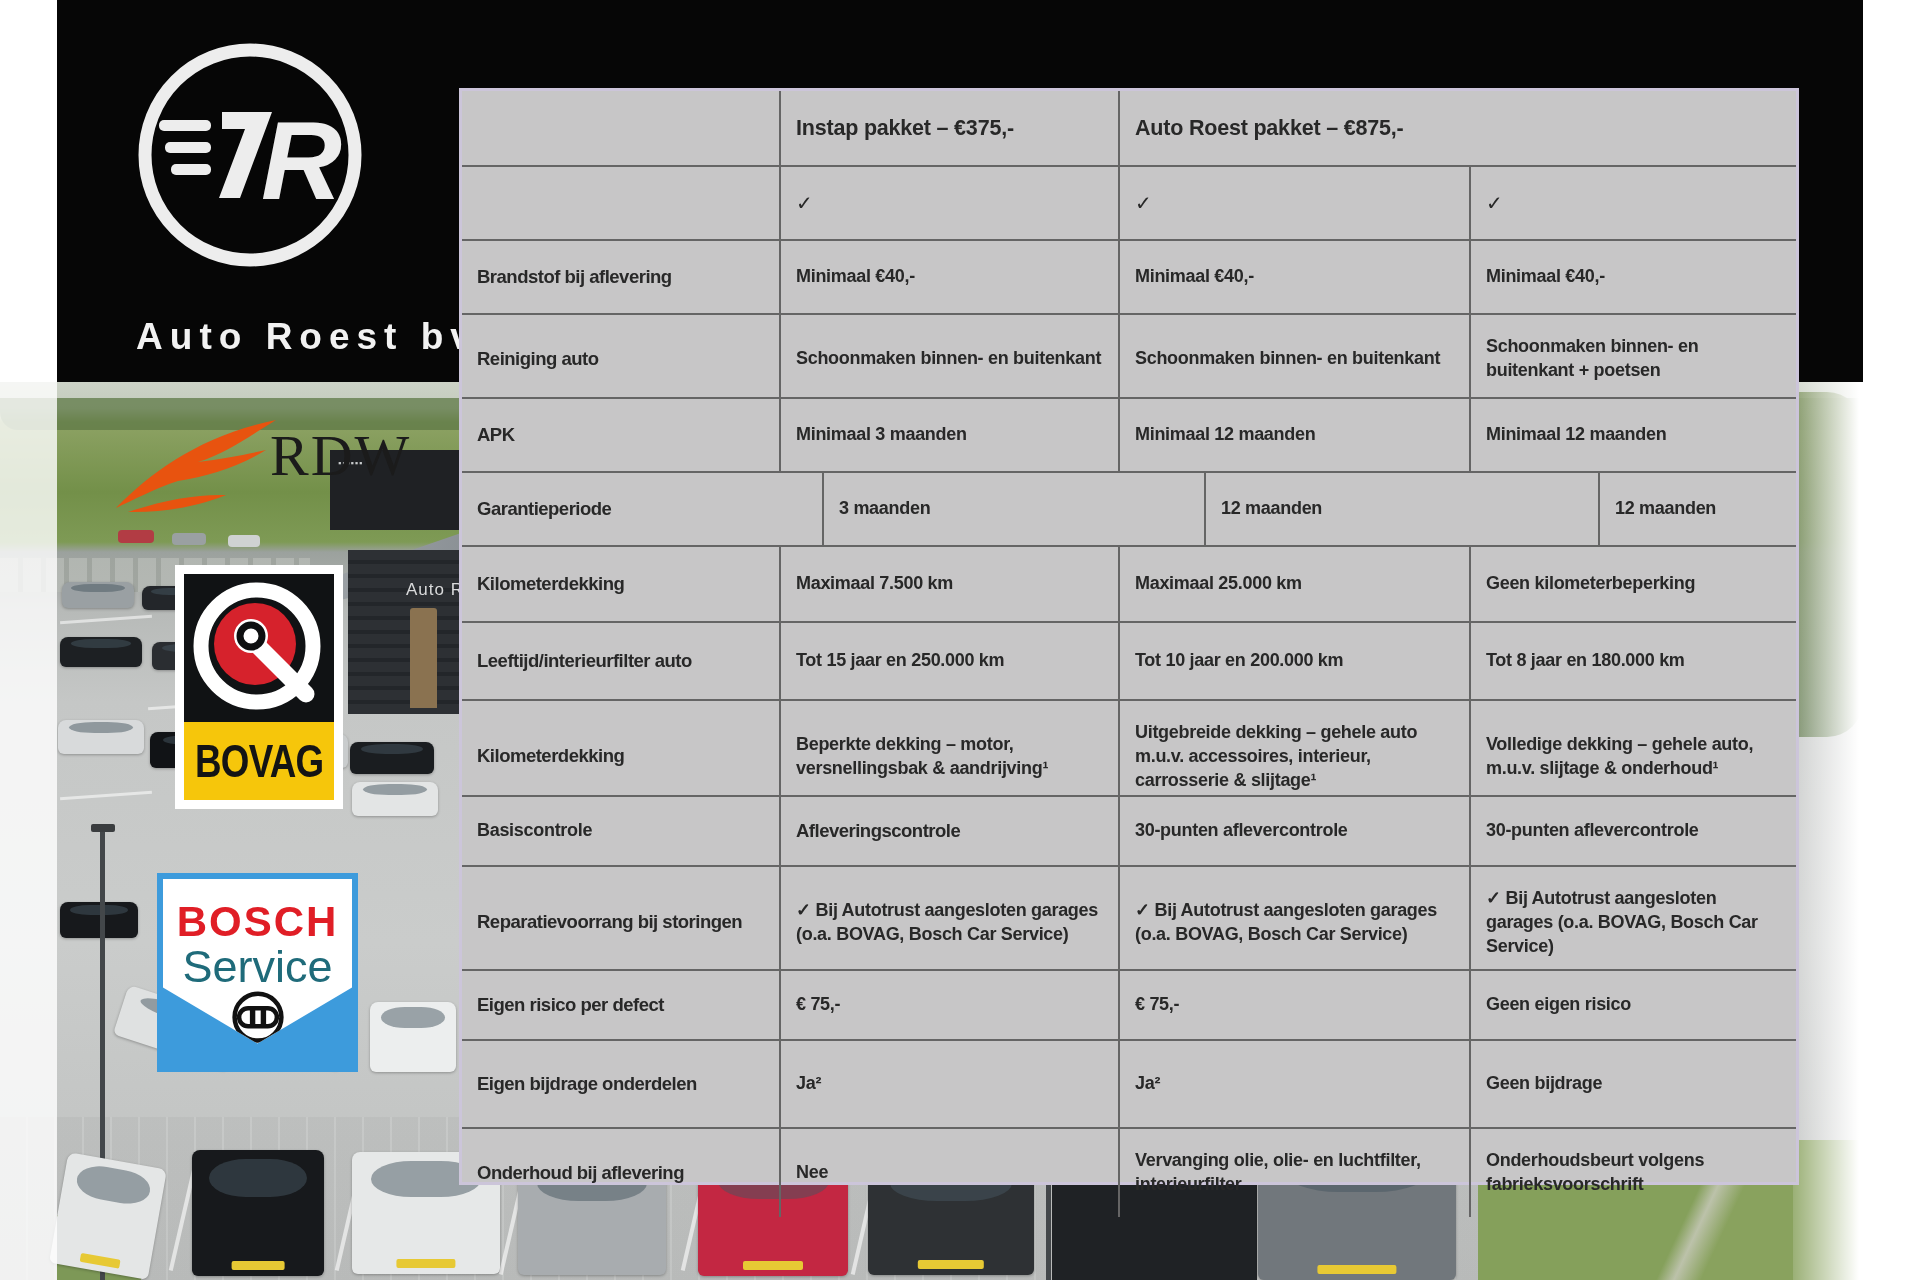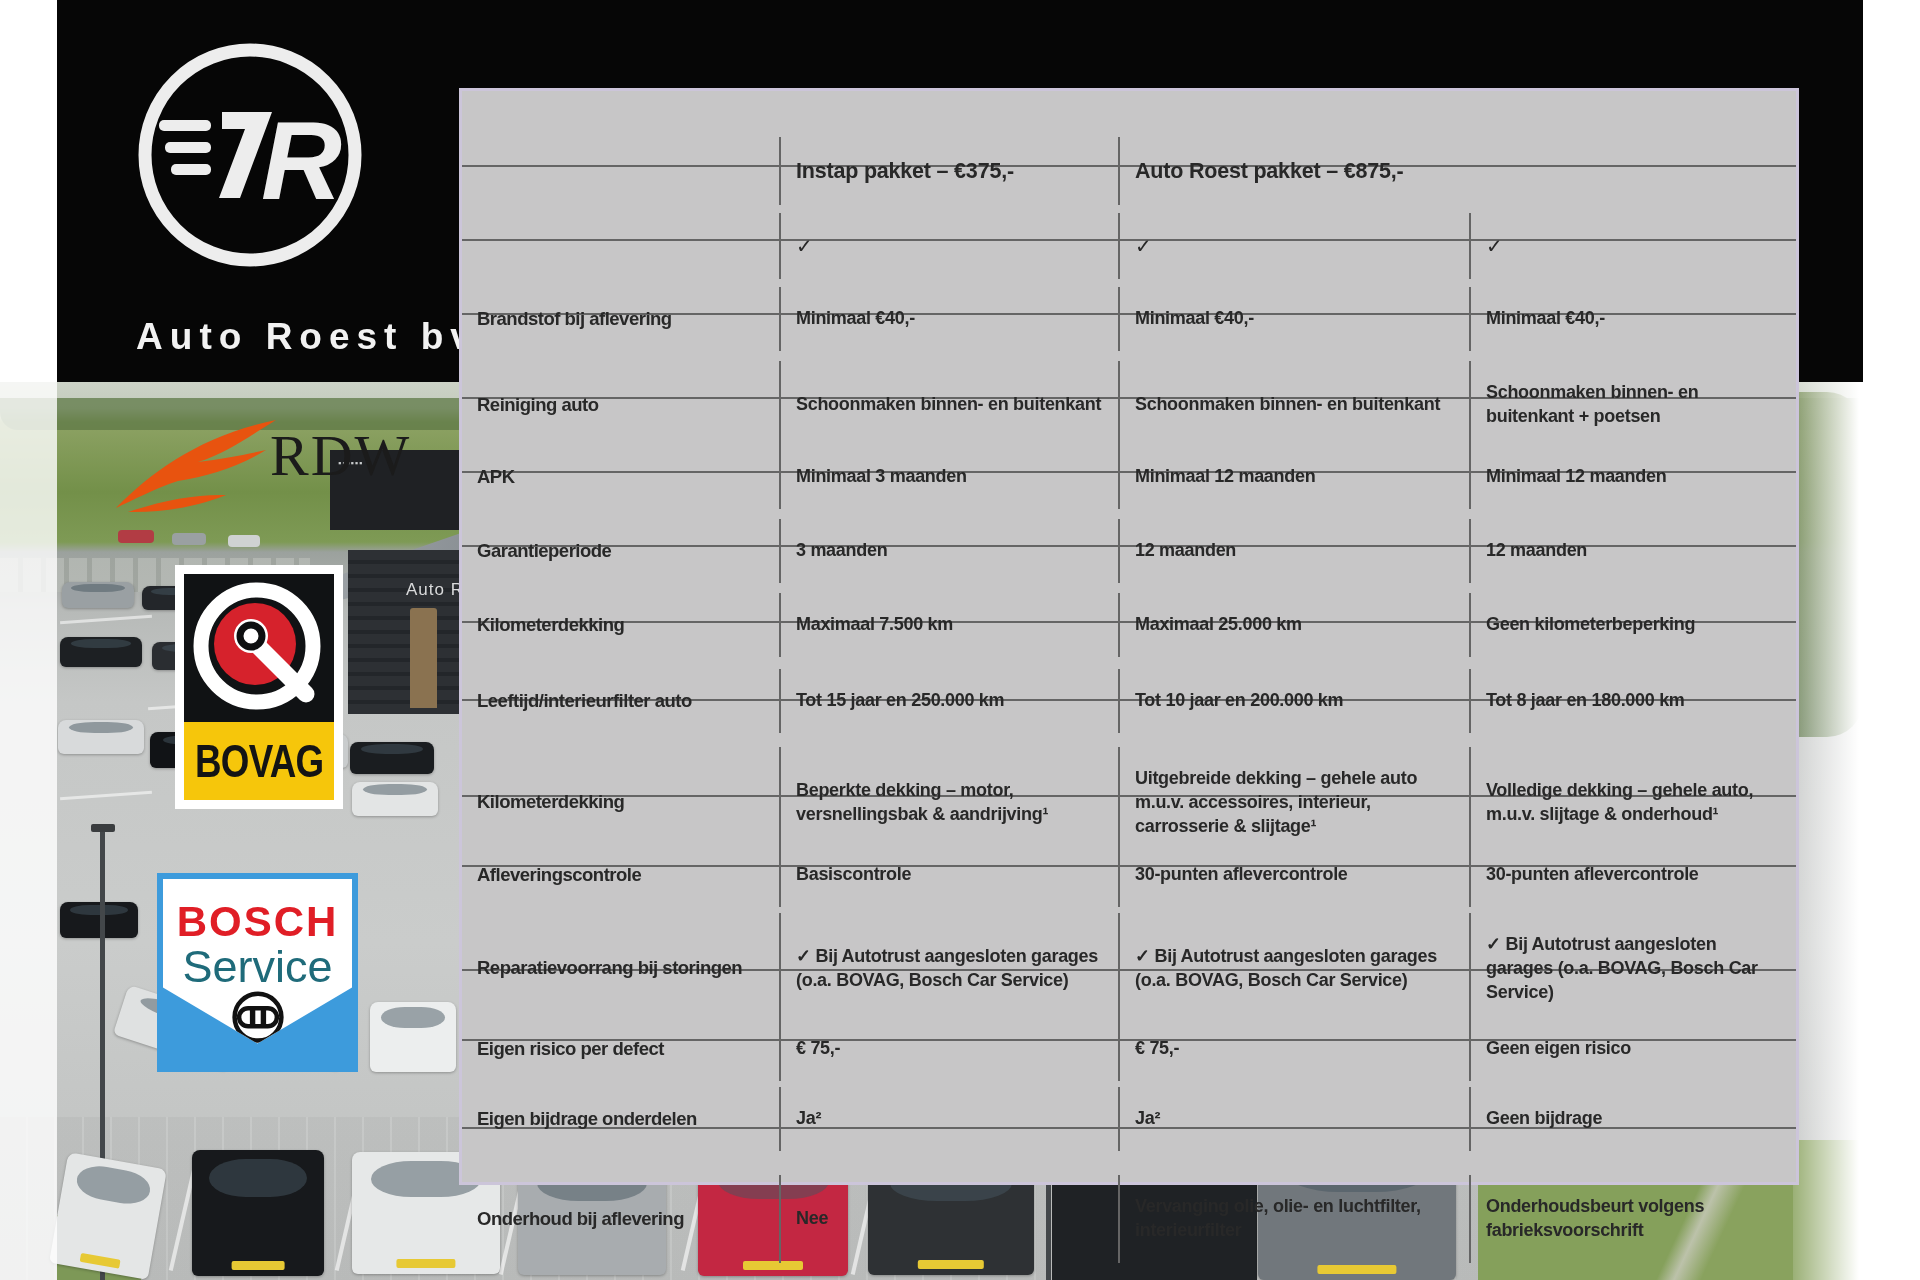--- a/index.html
+++ b/index.html
@@ -70,27 +70,27 @@
     display:flex;flex-direction:column;align-items:center;}
   .bosch-l1{margin-top:22px;font-size:42px;font-weight:700;letter-spacing:2px;color:#e01e26;line-height:1;}
   .bosch-l2{font-size:45px;font-weight:400;color:#1f6b7a;line-height:1.05;}
 
   
   .tbl{position:absolute;left:459px;top:88px;width:1340px;height:1097px;box-sizing:border-box;
     background:#c7c6c7;border:3px solid #ccc5da;}
   .tr{display:grid;grid-template-columns:317px 339px 351px 327px;box-sizing:border-box;}
   .tr + .tr{border-top:2px solid #656565;}
   .td{border-left:2px solid #656565;display:flex;align-items:center;box-sizing:border-box;
-    padding:20px 15px;color:#282828;font-weight:700;font-size:18px;line-height:1.32;letter-spacing:-.3px;margin-top:46px;}
+    padding:20px 15px;color:#282828;font-weight:700;font-size:18px;line-height:1.32;letter-spacing:-.3px;}
   .td:first-child{border-left:none;}
   .td.lab{font-size:18.5px;letter-spacing:-.5px;}
   .hdr .td{font-size:21.5px;letter-spacing:-.2px;}
   .chk .td{font-weight:400;font-size:20px;}
   .rh0{height:74px;}.rh1{height:74px;}.rh2{height:74px;}.rh3{height:84px;}
-  .rh4{height:74px;}.rh5{height:74px;}.rh6{height:76px;}.rh7{height:78px;}
+  .rh4{height:74px;}.rh5{height:74px;gap:43px;}.rh6{height:76px;}.rh7{height:78px;}
   .rh8{height:96px;}.rh9{height:70px;}.rh10{height:104px;}.rh11{height:70px;}
   .rh12{height:88px;}.rh13{height:73px;}
 </style>
 </head>
 <body>
 
 <div class="photo">
   <div class="ph-trees"></div>
   <i class="mini" style="left:118px;top:148px;width:36px;height:13px;background:#b23c44;"></i>
   <i class="mini" style="left:172px;top:151px;width:34px;height:12px;background:#9aa0a2;"></i>
@@ -262,22 +262,22 @@
     <div class="td">Tot 10 jaar en 200.000 km</div>
     <div class="td">Tot 8 jaar en 180.000 km</div>
   </div>
   <div class="tr rh8">
     <div class="td lab">Kilometerdekking</div>
     <div class="td">Beperkte dekking – motor, versnellingsbak &amp; aandrijving¹</div>
     <div class="td">Uitgebreide dekking – gehele auto m.u.v. accessoires, interieur, carrosserie &amp; slijtage¹</div>
     <div class="td">Volledige dekking – gehele auto, m.u.v. slijtage &amp; onderhoud¹</div>
   </div>
   <div class="tr rh9">
+    <div class="td">Basiscontrole</div>
     <div class="td lab">Afleveringscontrole</div>
-    <div class="td">Basiscontrole</div>
     <div class="td">30-punten aflevercontrole</div>
     <div class="td">30-punten aflevercontrole</div>
   </div>
   <div class="tr rh10">
     <div class="td lab">Reparatievoorrang bij storingen</div>
     <div class="td">✓ Bij Autotrust aangesloten garages (o.a. BOVAG, Bosch Car Service)</div>
     <div class="td">✓ Bij Autotrust aangesloten garages (o.a. BOVAG, Bosch Car Service)</div>
     <div class="td">✓ Bij Autotrust aangesloten garages (o.a. BOVAG, Bosch Car Service)</div>
   </div>
   <div class="tr rh11">

